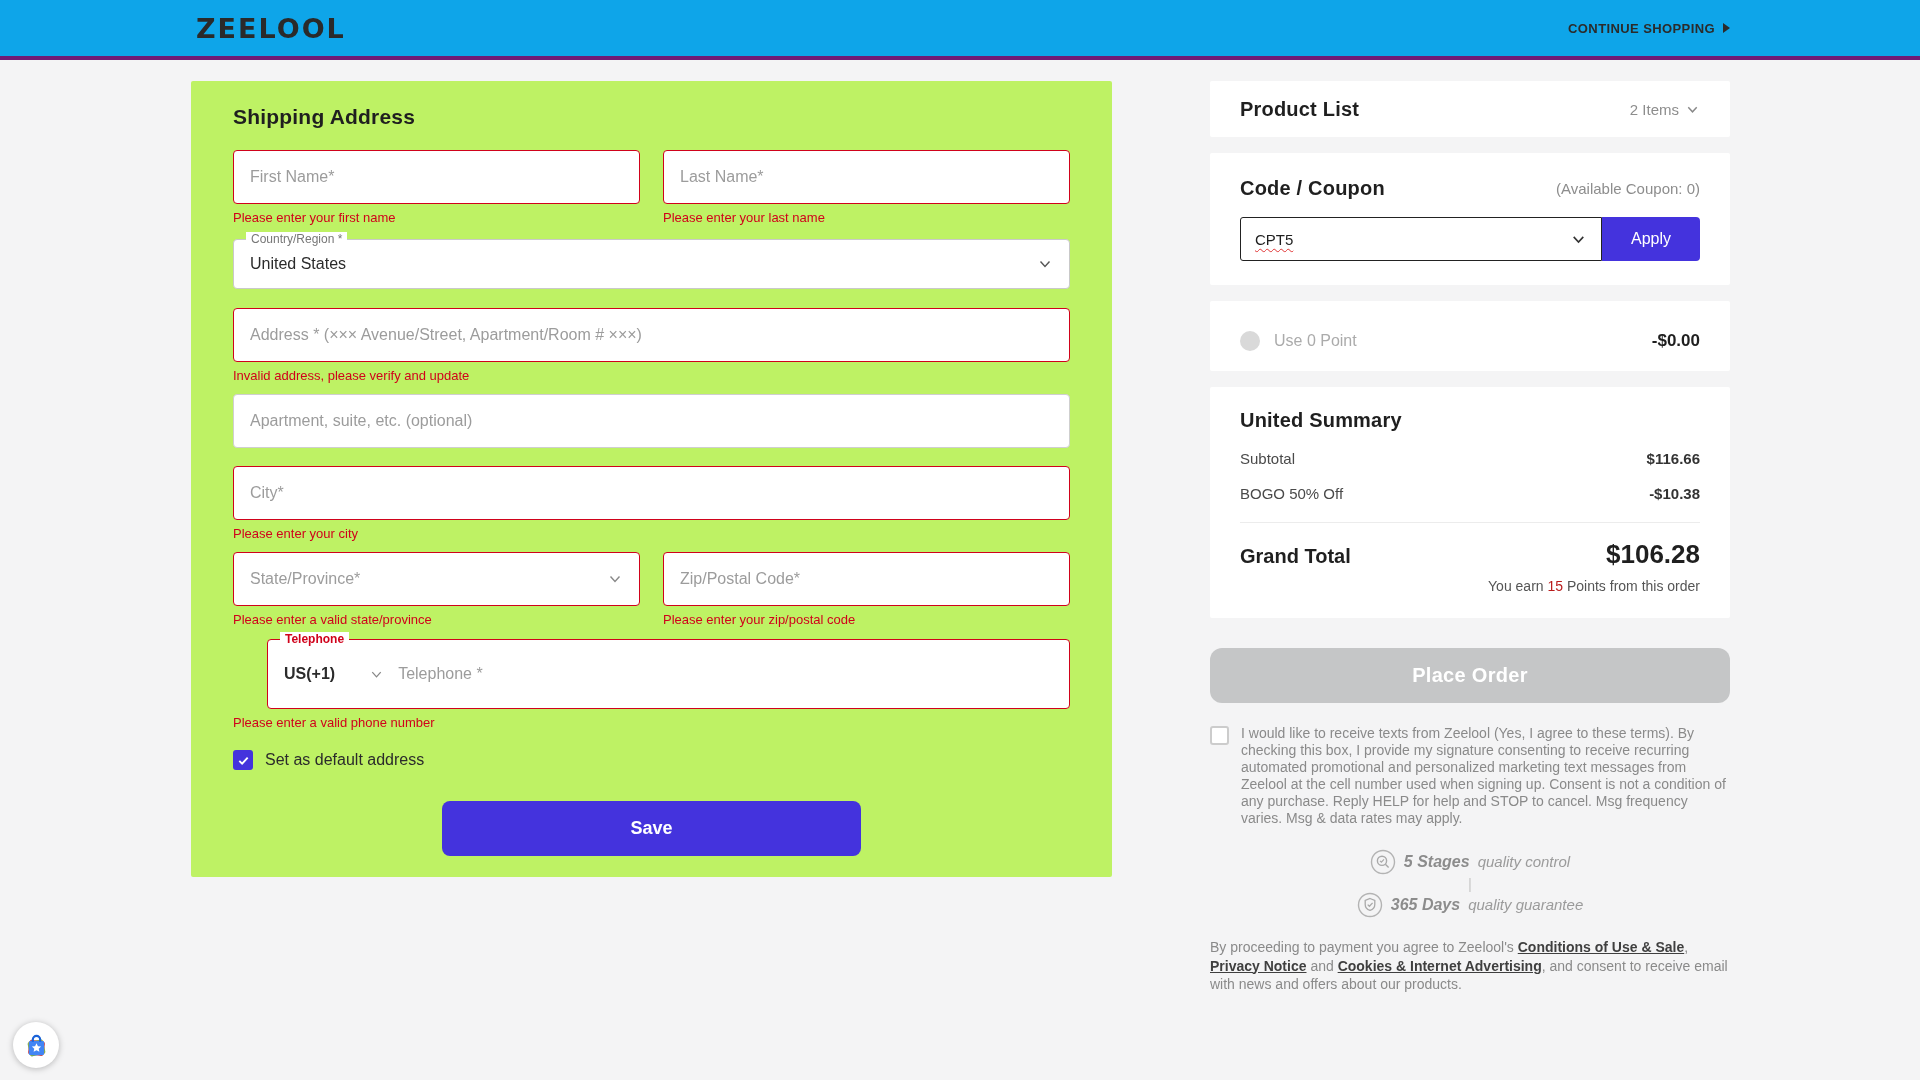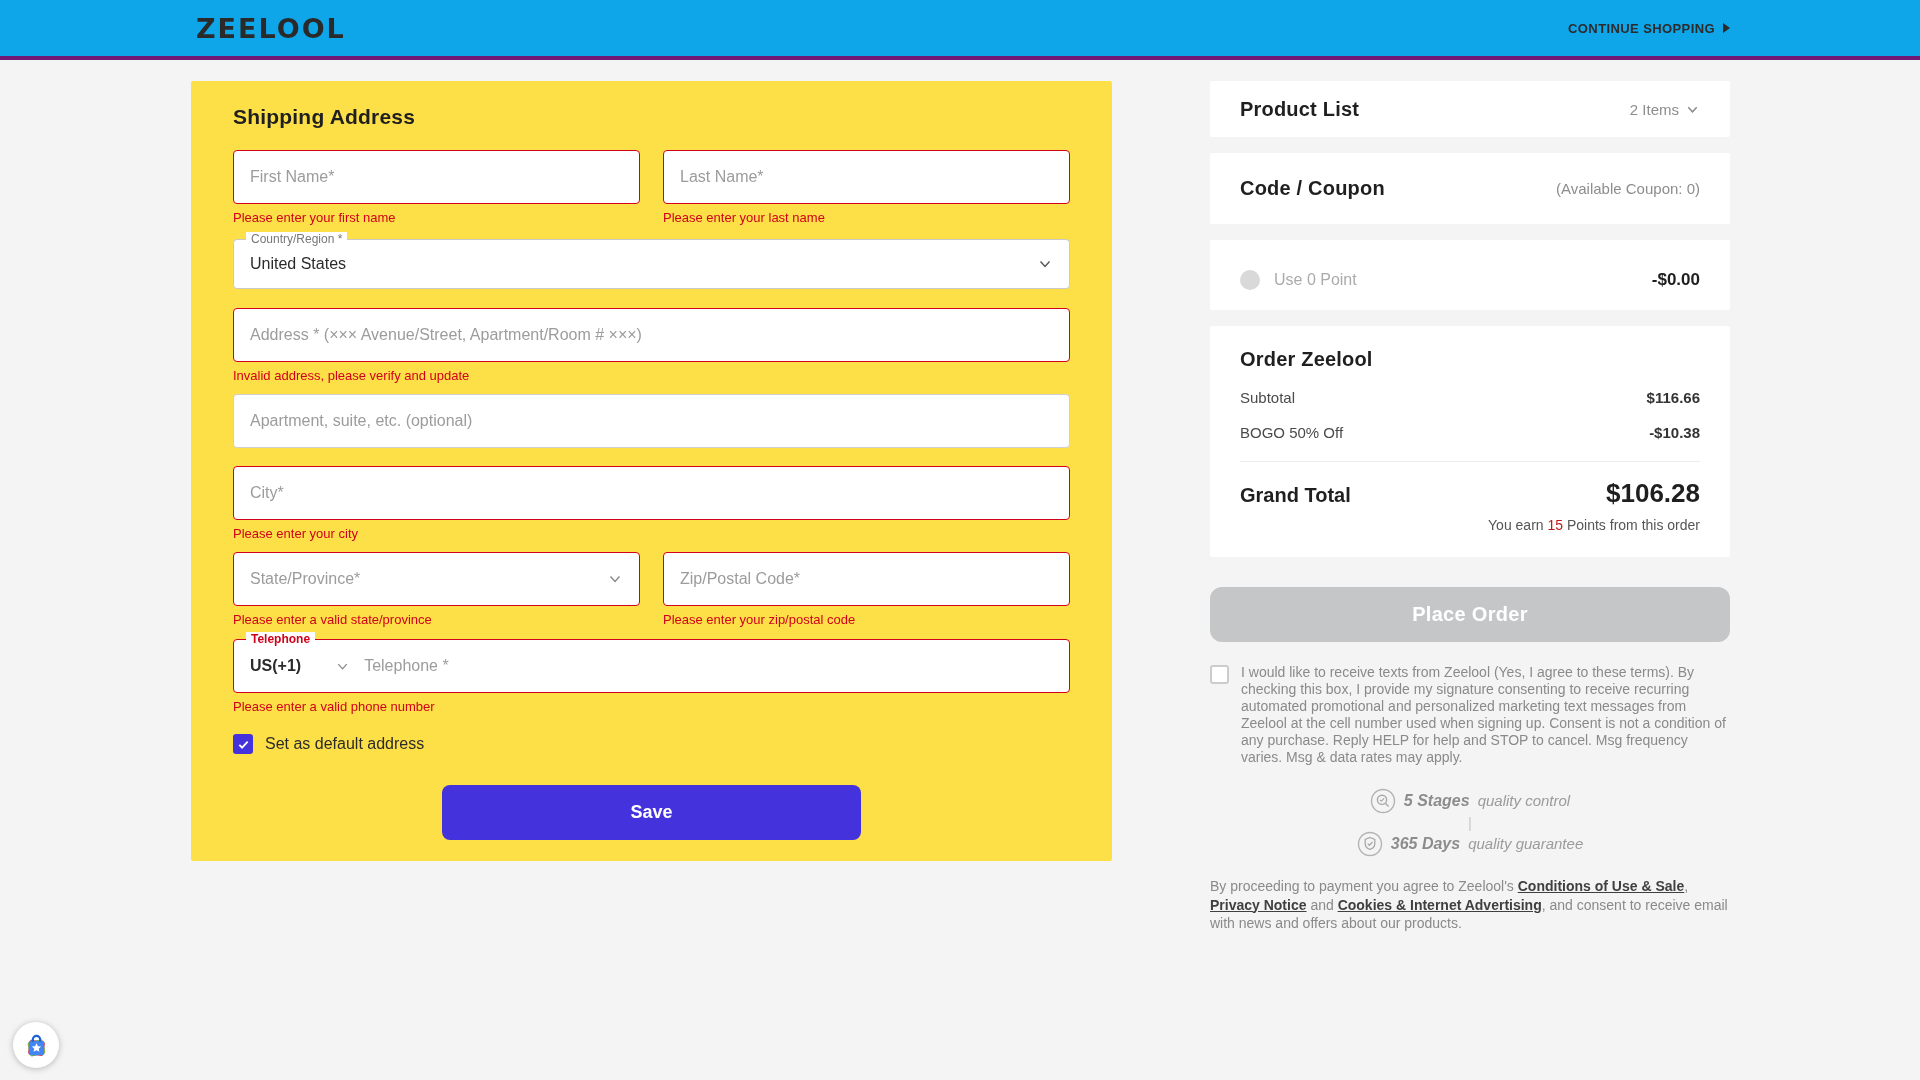--- a/index.html
+++ b/index.html
@@ -12,21 +12,21 @@
             padding:0 190px 0 196px; }
   .logo { font-size:27px; font-weight:800; letter-spacing:2px; color:#2a2a2a;
           font-family:"DejaVu Sans", sans-serif; }
   .continue { display:flex; align-items:center; gap:8px; cursor:pointer; }
   .continue-label { font-size:13px; font-weight:700; letter-spacing:.4px; color:#2b2b2b; }
   .tri-right { width:0; height:0; border-left:7px solid #2b2b2b;
                border-top:5px solid transparent; border-bottom:5px solid transparent; }
 
   
   .content { display:flex; align-items:flex-start; padding:21px 0 0 191px; gap:98px; }
-  .card { background:#fde047; border-radius:2px; }
+  .card { background:#bef264; border-radius:2px; }
   .left-card { width:921px; padding:24px 42px 21px; }
 
   
   .form-title { font-size:21px; font-weight:700; color:#1f1f1f; margin-bottom:21px;
                 letter-spacing:.2px; }
   .row2 { display:flex; gap:23px; }
   .col { width:407px; }
   .tfield { width:100%; height:54px; border:1px solid #cfcfcf; border-radius:4px;
             padding:0 16px; font-size:16px; color:#2b2b2b; background:#fff; outline:none;
             font-family:"Liberation Sans", sans-serif; display:block; }
@@ -35,21 +35,21 @@
   .err-text { color:#d0021b; font-size:13px; margin-top:6px; height:16px; }
   .spacer13 { height:13px; } .spacer19 { height:19px; } .spacer10 { height:10px; }
   .spacer18 { height:18px; } .spacer11 { height:11px; }
 
   .fieldset { position:relative; border:1px solid #c9c9c9; border-radius:4px;
               height:50px; display:flex; align-items:center; padding:0 16px;
               cursor:pointer; background:#fff; }
   .fieldset .notch { position:absolute; top:-8px; left:12px; background:#fff;
                      padding:0 5px; font-size:12px; color:#777; }
   .fieldset .value { font-size:16px; color:#2b2b2b; flex:1; }
-  .fieldset.red { border-color:#d0021b; height:54px; }
+  .fieldset.red { border-color:#d0021b; height:70px;margin-left:34px; }
   .fieldset.red .notch { color:#d0021b; font-weight:700; }
 
   .select-like { position:relative; width:100%; height:54px; border:1px solid #d0021b;
                  border-radius:4px; display:flex; align-items:center; padding:0 16px;
                  cursor:pointer; background:#fff; }
   .placeholder-txt { font-size:16px; color:#9c9c9c; flex:1; }
 
   .phone-cc { font-size:16px; color:#2b2b2b; font-weight:600; margin-right:34px; }
   .phone-ph { font-size:16px; color:#9c9c9c; margin-left:14px; }
 
@@ -227,32 +227,41 @@
           <path d="M3.5 5.5l4.5 5 4.5-5" fill="none" stroke="#888" stroke-width="1.5"></path>
         </svg>
       </span>
     </div>
 
     <div class="rcard coupon-card card-gap">
       <div class="coupon-head">
         <span class="rtitle">Code / Coupon</span>
         <span class="muted-sm">(Available Coupon: 0)</span>
       </div>
+      <div class="coupon-group">
+        <div class="coupon-input">
+          <span class="coupon-val">CPT5</span>
+          <svg width="17" height="17" viewBox="0 0 16 16">
+            <path d="M3.5 5.5l4.5 5 4.5-5" fill="none" stroke="#333" stroke-width="1.5"></path>
+          </svg>
+        </div>
+        <button class="apply-btn">Apply</button>
+      </div>
     </div>
 
     <div class="rcard redeem-card card-gap">
       <div class="redeem-row">
         <span class="radio-disabled"></span>
         <span class="use-point">Use 0 Point</span>
         <span class="redeem-amt">-$0.00</span>
       </div>
     </div>
 
     <div class="rcard summary-card card-gap">
-      <div class="rtitle">Order Zeelool</div>
+      <div class="rtitle">United Summary</div>
       <div class="sum-row">
         <span class="sum-label">Subtotal</span>
         <span class="sum-val">$116.66</span>
       </div>
       <div class="sum-row">
         <span class="sum-label">BOGO 50% Off</span>
         <span class="sum-val">-$10.38</span>
       </div>
       <div class="sum-divider"></div>
       <div class="gt-row">

